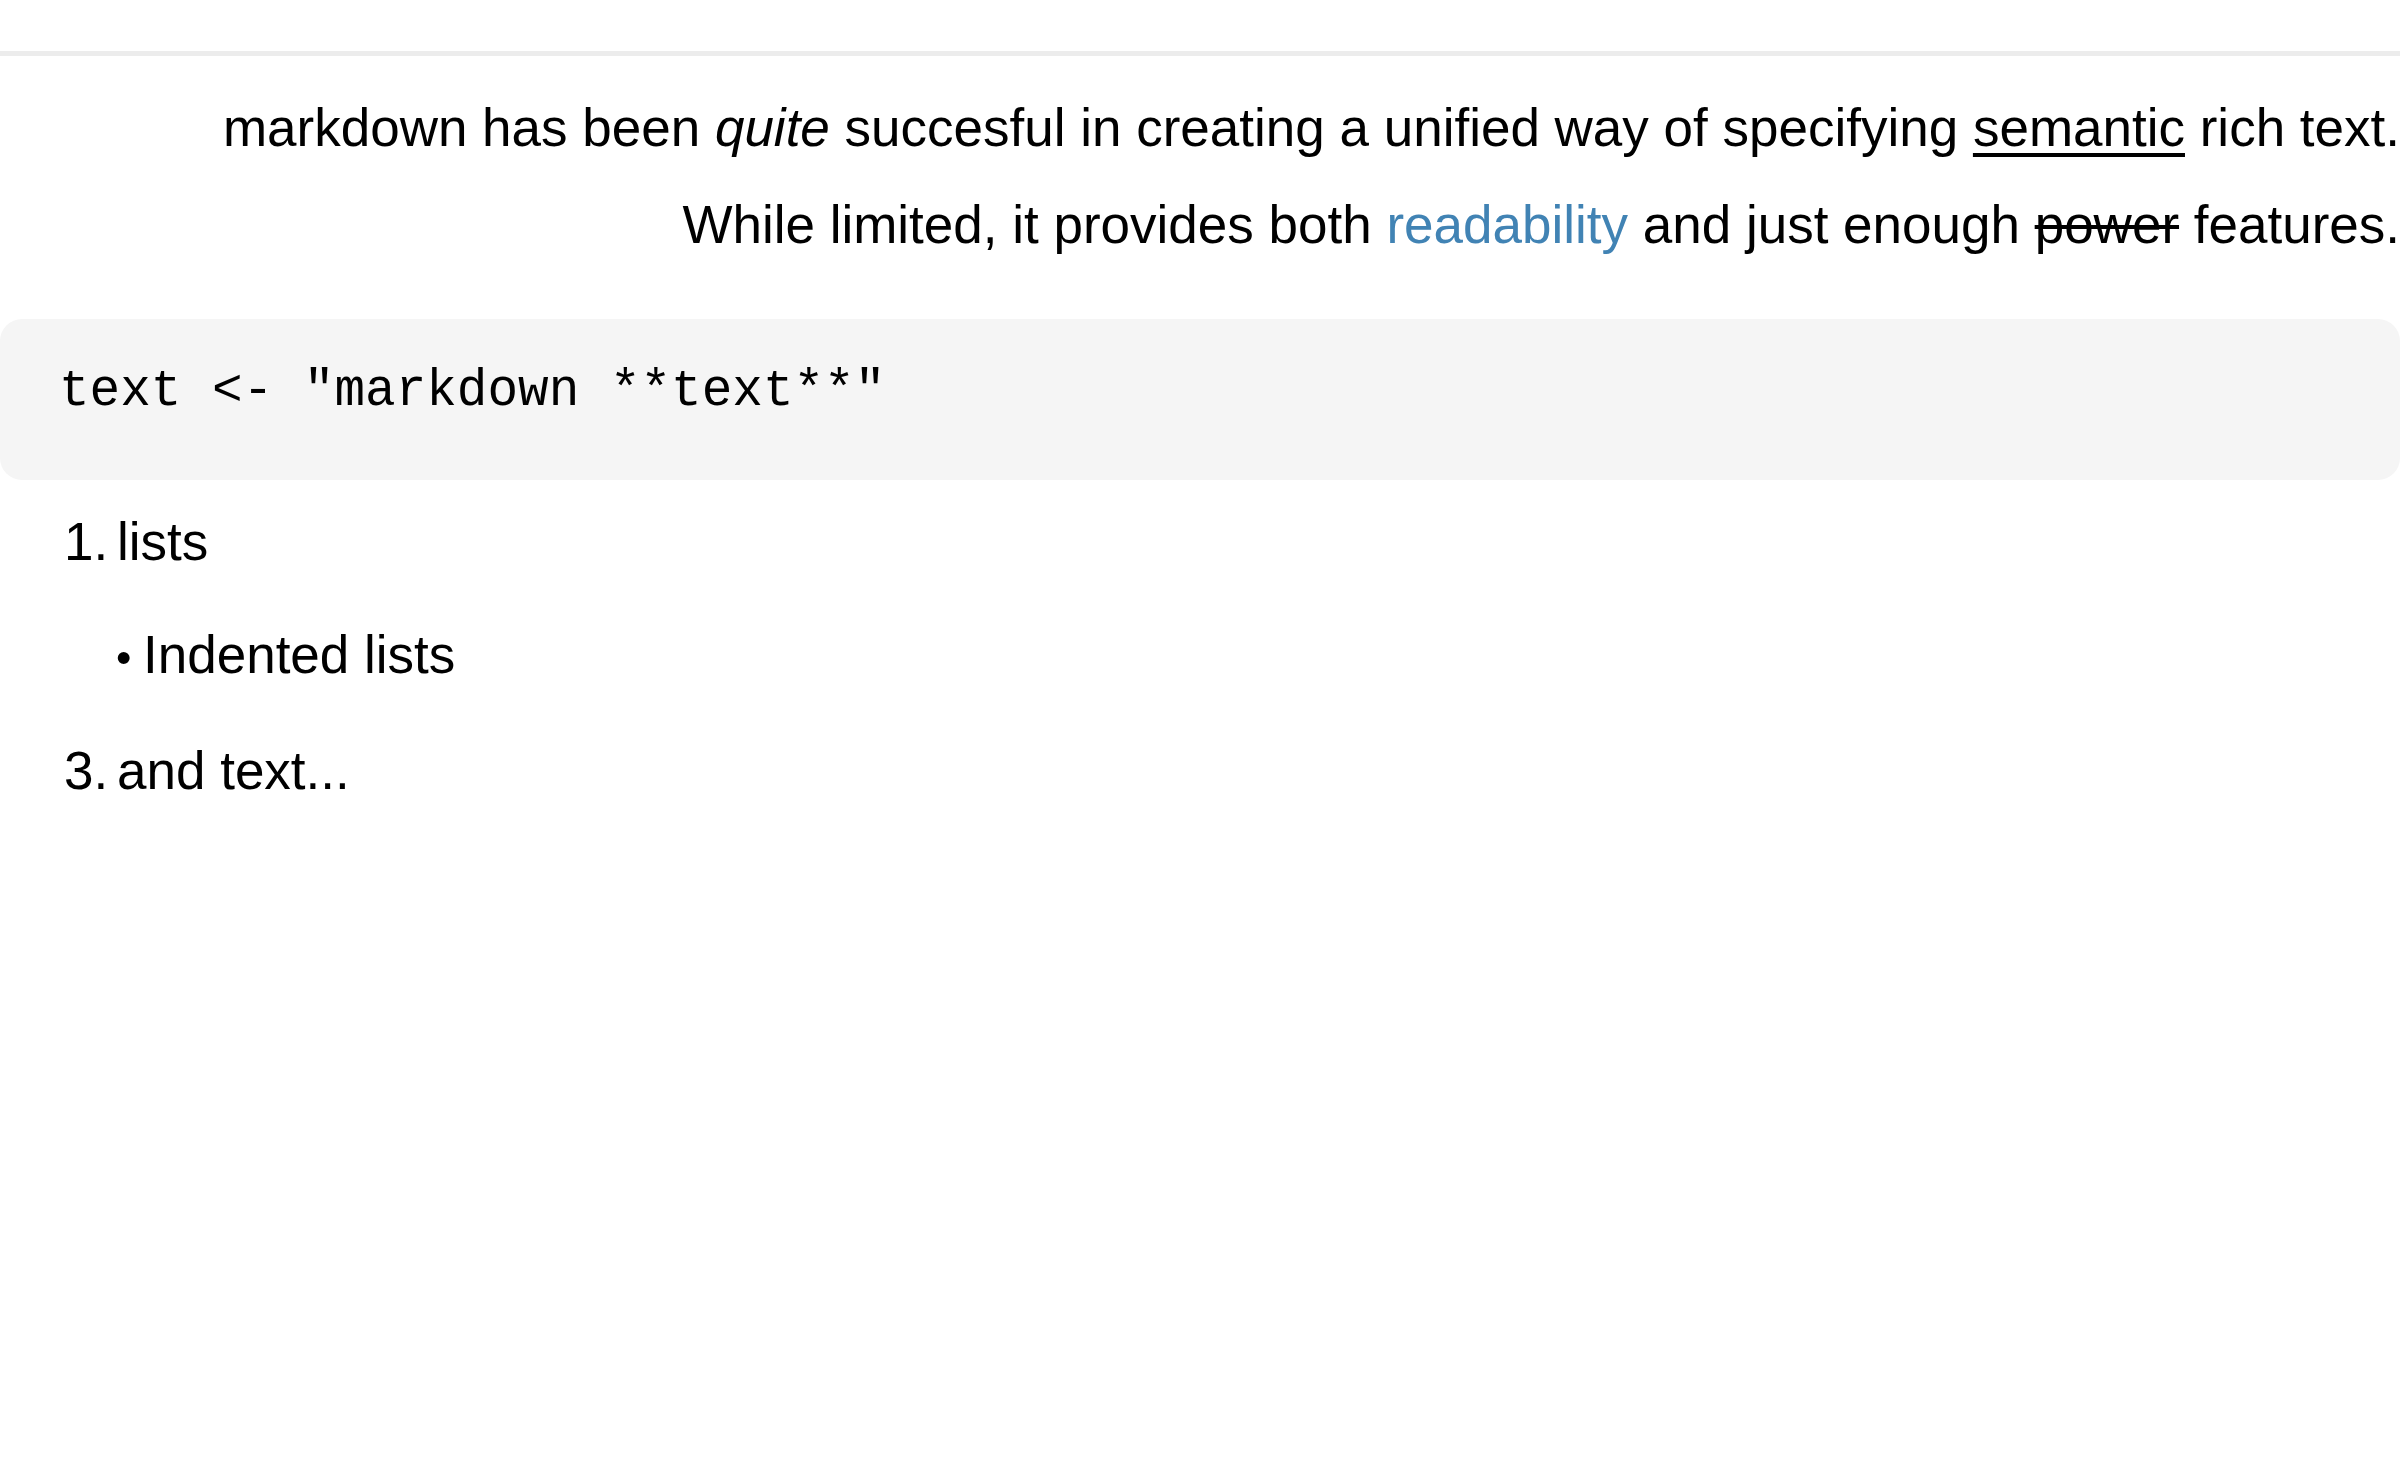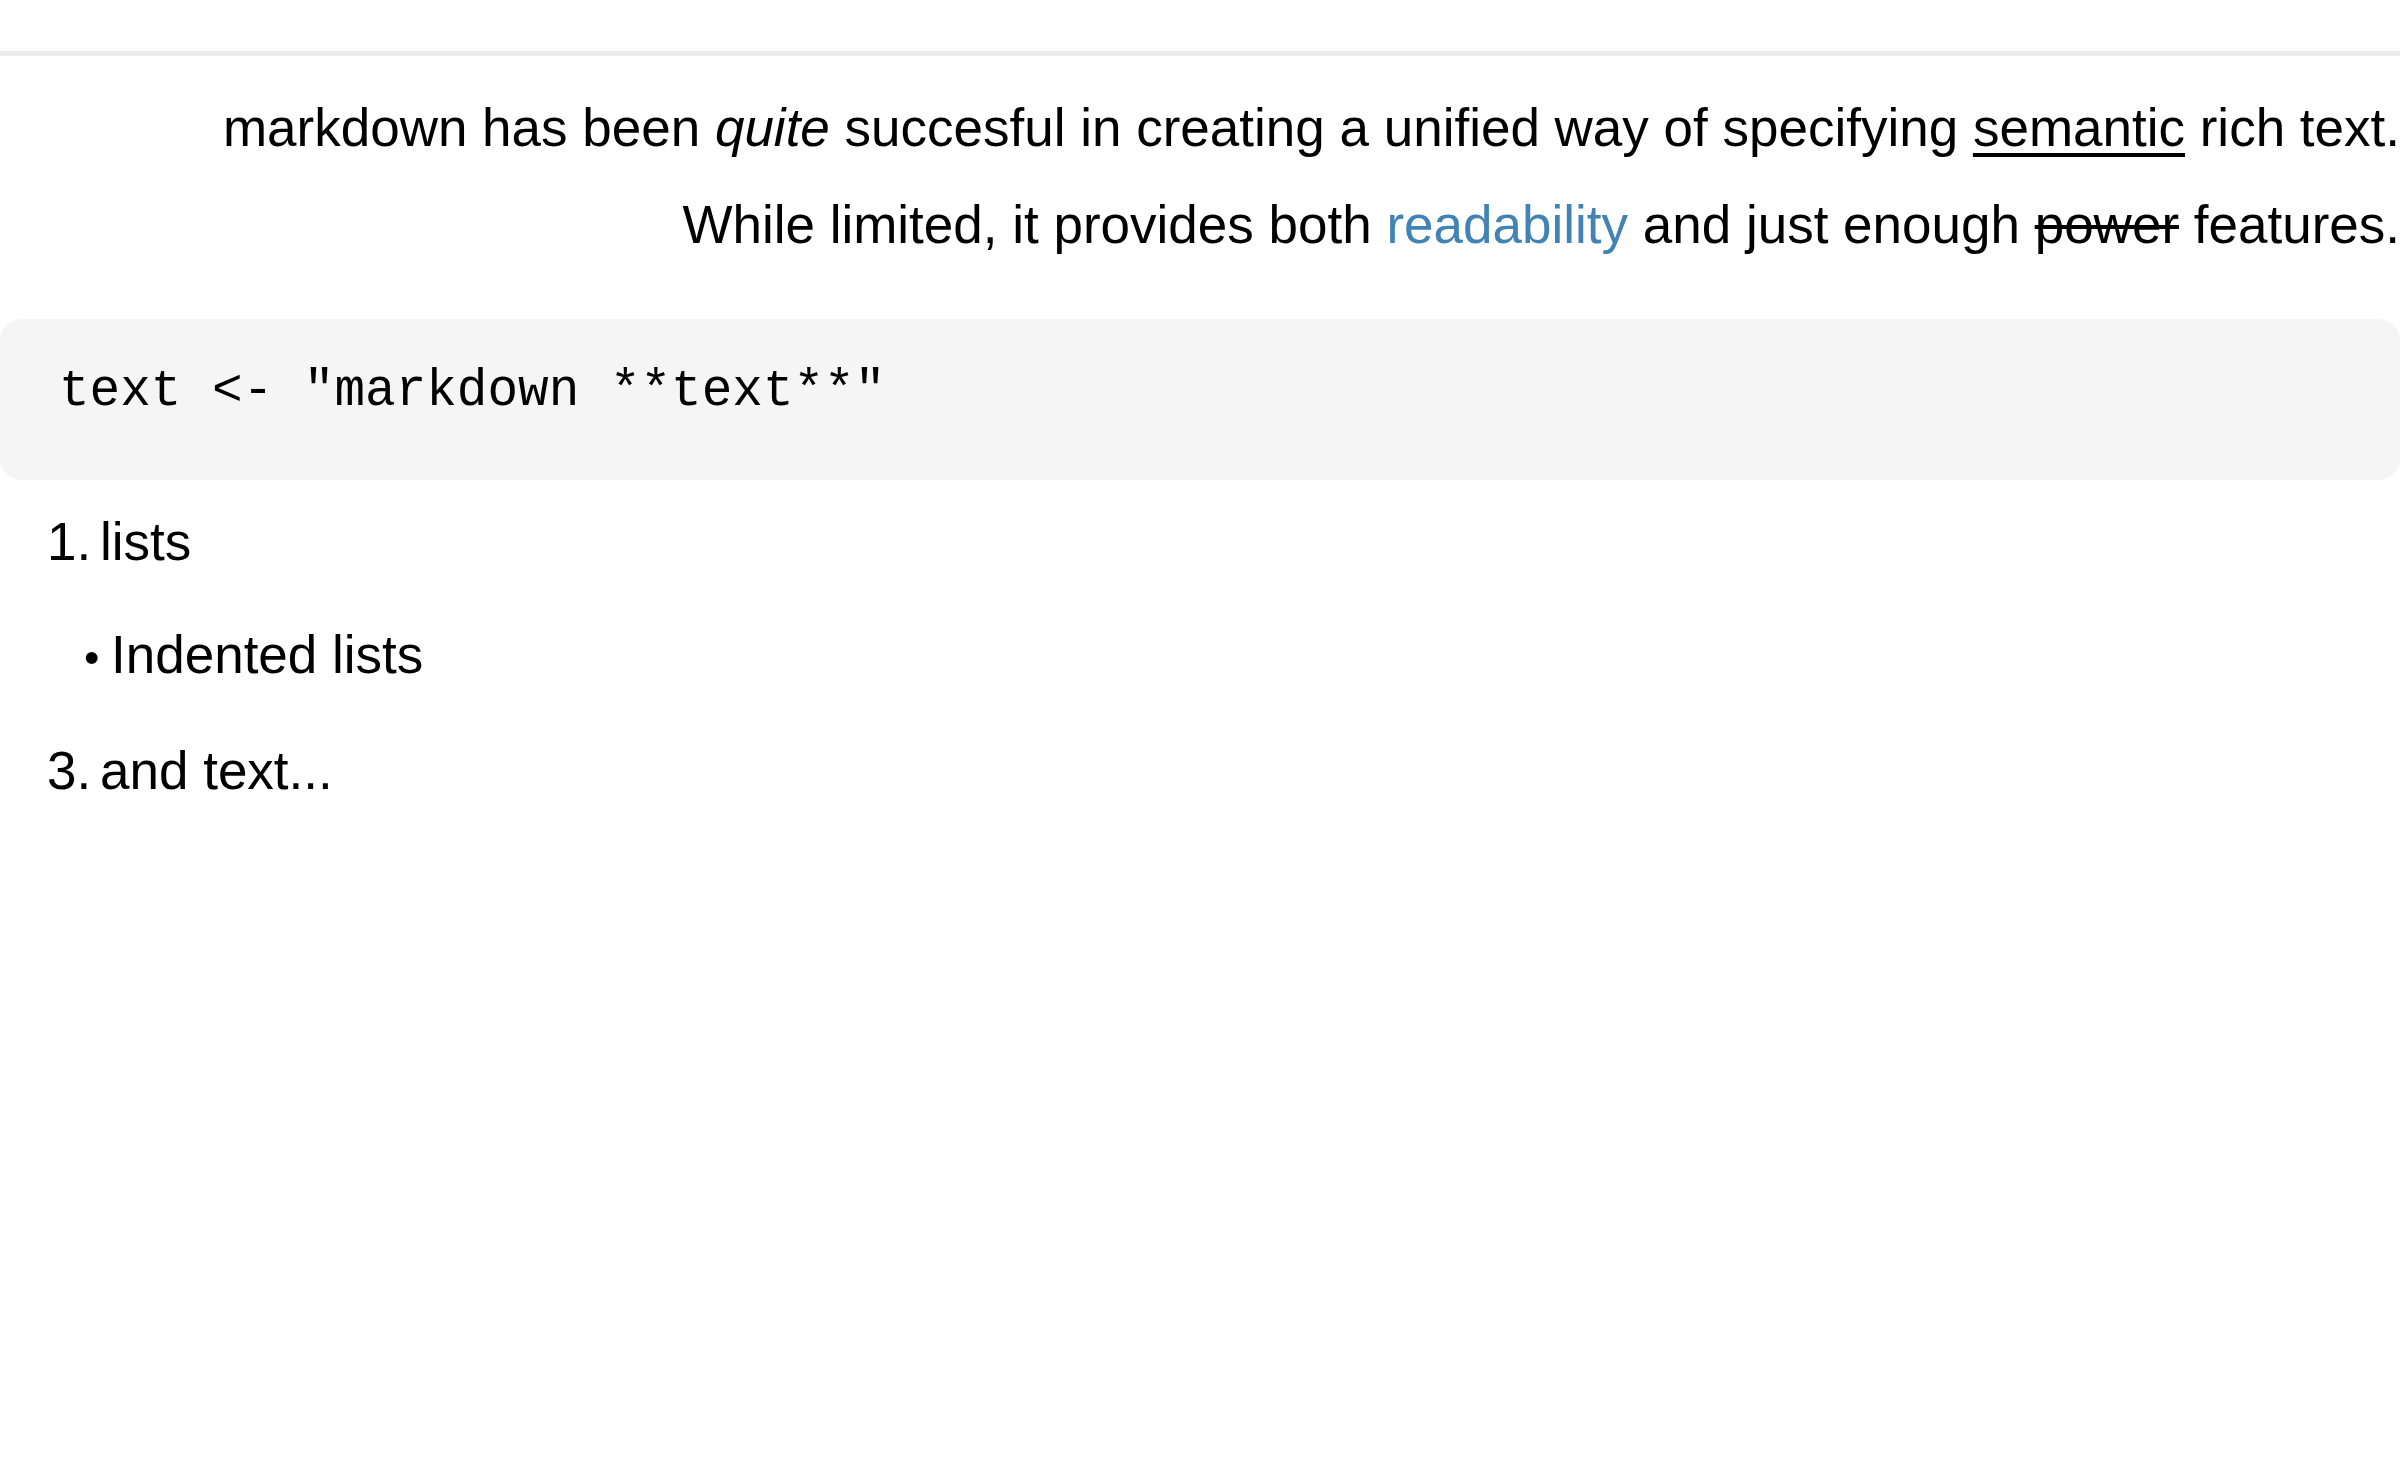--- a/index.html
+++ b/index.html
@@ -56,22 +56,22 @@
     line-height: 97px;
   }
 
   .md-list { margin-top: 0; }
   .md-list .row {
     margin-top: 16px;
     line-height: 97px;
     white-space: nowrap;
   }
   .md-list .row:first-child { margin-top: 13px; }
-  .md-list .row.level-1 { padding-left: 47px; }
-  .md-list .row.level-2 { padding-left: 84px; }
+  .md-list .row.level-1 { padding-left: 64px; }
+  .md-list .row.level-2 { padding-left: 116px; }
   .md-list .marker { display: inline-block; }
   .md-list .row.level-1 .marker { min-width: 53px; }
   .md-list .row.level-2 .marker { min-width: 27px; font-size: 44px; }
 </style>
 </head>
 <body>
 
 <div class="doc">
 
 

